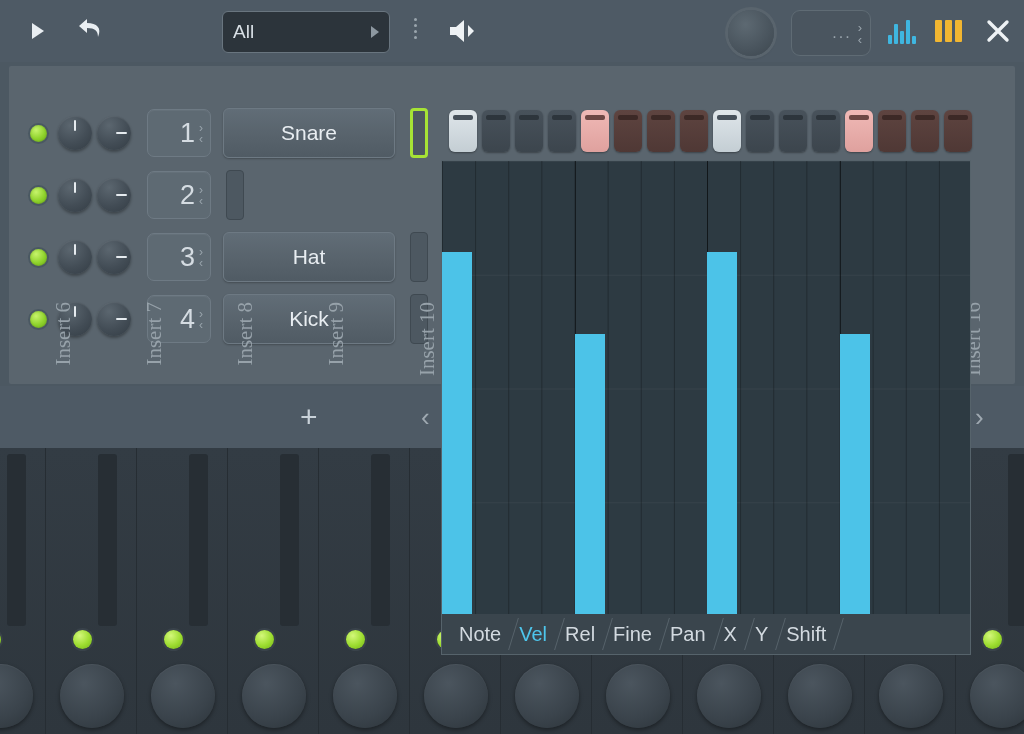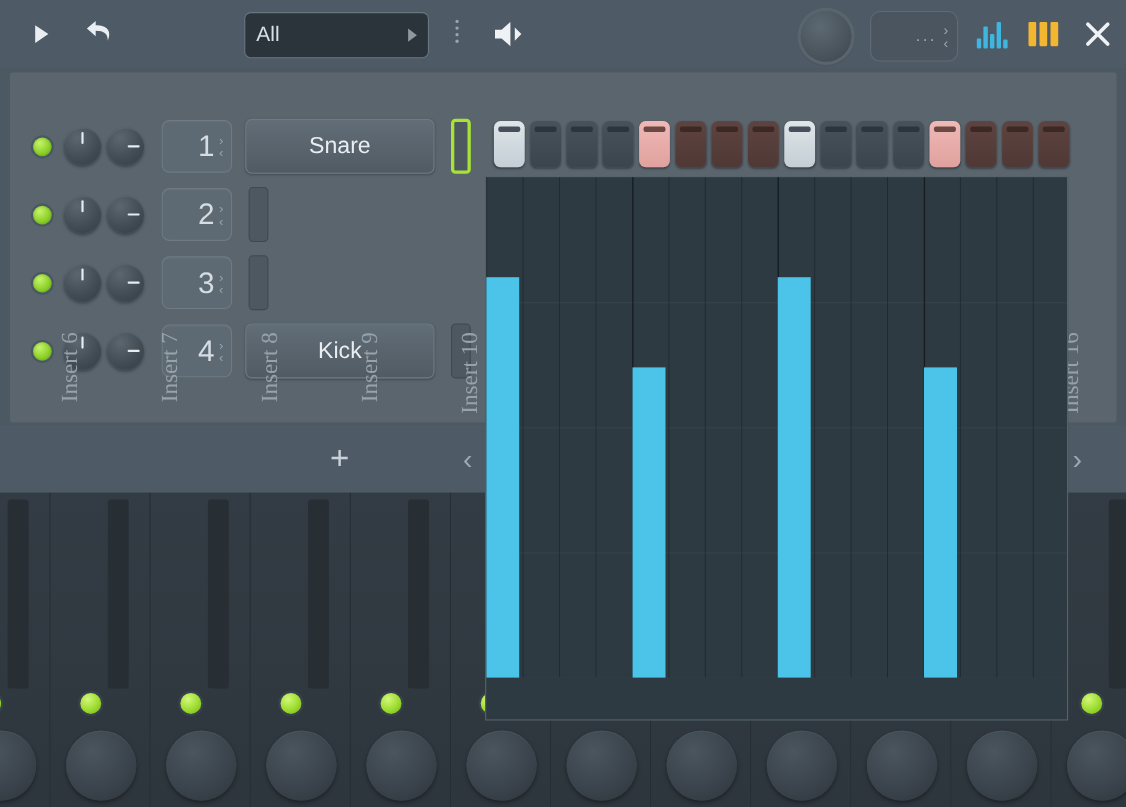--- a/index.html
+++ b/index.html
@@ -400,20 +400,21 @@
       <span class="knob vol">
           <i class="ind"></i>
         </span>
       <span class="num-field">
         <span class="nval">3</span>
         <span class="chev-stack">
             <span>›</span>
             <span>‹</span>
           </span>
       </span>
+      <span class="name-btn">Hat</span>
       <span class="mix-slot"></span>
     </div>
 
     <div class="chan-row" style="top:222px;">
       <span class="led"></span>
       <span class="knob pan">
           <i class="ind"></i>
         </span>
       <span class="knob vol">
           <i class="ind"></i>
@@ -564,15 +565,25 @@
   <div class="vel-panel">
     <div class="vel-grid" id="vel-grid">
         <div class="beat-div" style="left: 132.5px;"></div>
         <div class="beat-div" style="left: 265px;"></div>
         <div class="beat-div" style="left: 397.5px;"></div>
         <div class="vbar" style="left: 0px; width: 30.125px; height: 364px; background: rgb(76, 195, 232);"></div>
         <div class="vbar" style="left: 132.5px; width: 30.125px; height: 282.1px; background: rgb(76, 195, 232);"></div>
         <div class="vbar" style="left: 265px; width: 30.125px; height: 364px; background: rgb(76, 195, 232);"></div>
         <div class="vbar" style="left: 397.5px; width: 30.125px; height: 282.1px; background: rgb(76, 195, 232);"></div>
       </div>
+    <div class="vel-tabs" id="vel-tabs">
+        <div class="vtab">Note<span class="slash"></span></div>
+        <div class="vtab active">Vel<span class="slash"></span></div>
+        <div class="vtab">Rel<span class="slash"></span></div>
+        <div class="vtab">Fine<span class="slash"></span></div>
+        <div class="vtab">Pan<span class="slash"></span></div>
+        <div class="vtab">X<span class="slash"></span></div>
+        <div class="vtab">Y<span class="slash"></span></div>
+        <div class="vtab">Shift<span class="slash"></span></div>
+      </div>
   </div>
 
 </div>
 
 </body></html>

